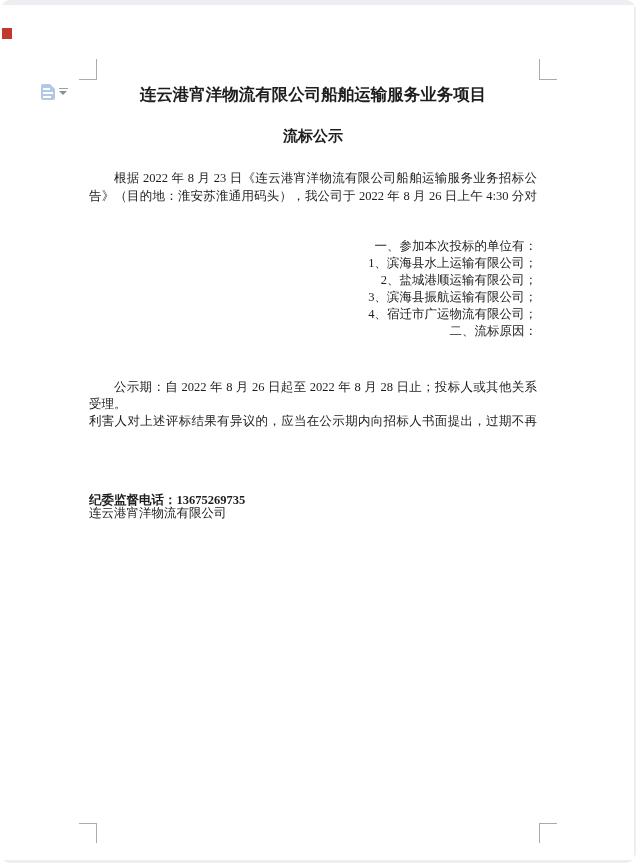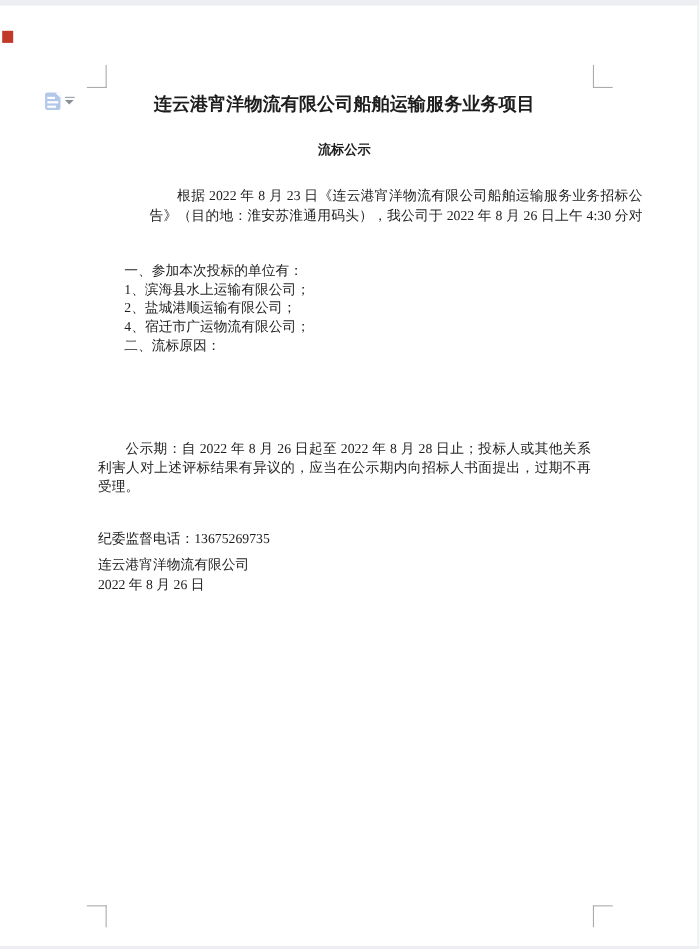--- a/index.html
+++ b/index.html
@@ -1,20 +1,21 @@
 <!DOCTYPE html>
 <html><head>
 <meta charset="utf-8">
 <style>
   html,body { margin:0; padding:0; background:#ffffff; }
   .screen {
     position:relative; width:636px; height:863px;
     background:#ffffff; overflow:hidden;
     font-family:"Liberation Serif","DejaVu Serif",serif;
     color:#1d1d1d;
+    border-radius:11px;
   }
   .edge-top    { position:absolute; top:0; left:0; width:636px; height:5px; background:#eceef2; }
   .edge-right  { position:absolute; top:0; right:0; width:2px; height:863px; background:#eceef2; }
   .edge-bottom { position:absolute; bottom:0; left:0; width:636px; height:3px; background:#eceef2; }
 
   .red-marker { position:absolute; left:2px; top:28px; width:10px; height:11px; background:#c0392b; }
 
   
   .doc-icon {
     position:absolute; left:41px; top:84px; width:14px; height:16px;
@@ -46,35 +47,35 @@
   .cm-br { left:539px; top:823px; width:17px; height:19px; border-left:1px solid #ababab;  border-top:1px solid #ababab; }
 
   .content { position:absolute; left:89px; top:0; width:448px; }
 
   .title {
     position:absolute; top:86px; left:0; width:448px;
     text-align:center; font-weight:bold; font-size:16.5px; line-height:18px;
   }
   .subtitle {
     position:absolute; top:128px; left:0; width:448px;
-    text-align:center; font-weight:bold; font-size:12px; line-height:17px;
+    text-align:center; font-weight:bold; font-size:15px; line-height:17px;
   }
 
   .blk { position:absolute; left:0; width:448px; }
   .bl  { font-size:12.5px; line-height:17px; height:17px; overflow:hidden; }
   .bl17_5 { line-height:17.5px; height:17.5px; }
   .jl  { text-align:justify; text-align-last:justify; }
   .ind { text-indent:25px; }
-  .lst { padding-left:24px; }
+  .lst { padding-left:24px;text-align:right; }
 
-  .blk-p1      { top:170px;margin-left:47px; }
+  .blk-p1      { top:170px; }
   .blk-list    { top:238px; }
   .blk-reason  { top:340px; }
-  .blk-notice  { top:400px; }
-  .blk-contact { top:482px; }
+  .blk-notice  { top:379px; }
+  .blk-contact { top:492px;font-weight:bold; }
   .blk-sign    { top:505px; }
   .blk-sign .bl { padding-right:1px; }
   .blk-sign .date { padding-right:4px; }
 </style>
 </head>
 <body>
 
 <div class="screen">
 
   <div class="edge-top"></div>
@@ -106,36 +107,36 @@
 
     <div class="blk blk-p1">
       <div class="bl bl17_5 jl ind">根据 2022 年 8 月 23 日《连云港宵洋物流有限公司船舶运输服务业务招标公</div>
       <div class="bl bl17_5 jl">告》（目的地：淮安苏淮通用码头），我公司于 2022 年 8 月 26 日上午 4:30 分对</div>
     </div>
 
     <div class="blk blk-list">
       <div class="bl lst">一、参加本次投标的单位有：</div>
       <div class="bl lst">1、滨海县水上运输有限公司；</div>
       <div class="bl lst">2、盐城港顺运输有限公司；</div>
+      <div class="bl lst">3、滨海县振航运输有限公司；</div>
       <div class="bl lst">4、宿迁市广运物流有限公司；</div>
       <div class="bl lst">二、流标原因：</div>
     </div>
 
     <div class="blk blk-reason">
     </div>
 
     <div class="blk blk-notice">
       <div class="bl jl ind">公示期：自 2022 年 8 月 26 日起至 2022 年 8 月 28 日止；投标人或其他关系</div>
+      <div class="bl">受理。</div>
       <div class="bl jl">利害人对上述评标结果有异议的，应当在公示期内向招标人书面提出，过期不再</div>
-      <div class="bl">受理。</div>
     </div>
 
     <div class="blk blk-contact">
       <div class="bl">纪委监督电话：13675269735</div>
     </div>
 
     <div class="blk blk-sign">
       <div class="bl bl17_5">连云港宵洋物流有限公司</div>
-      <div class="bl bl17_5 date">2022 年 8 月 26 日</div>
     </div>
 
   </div>
 </div>
 
 </body></html>

